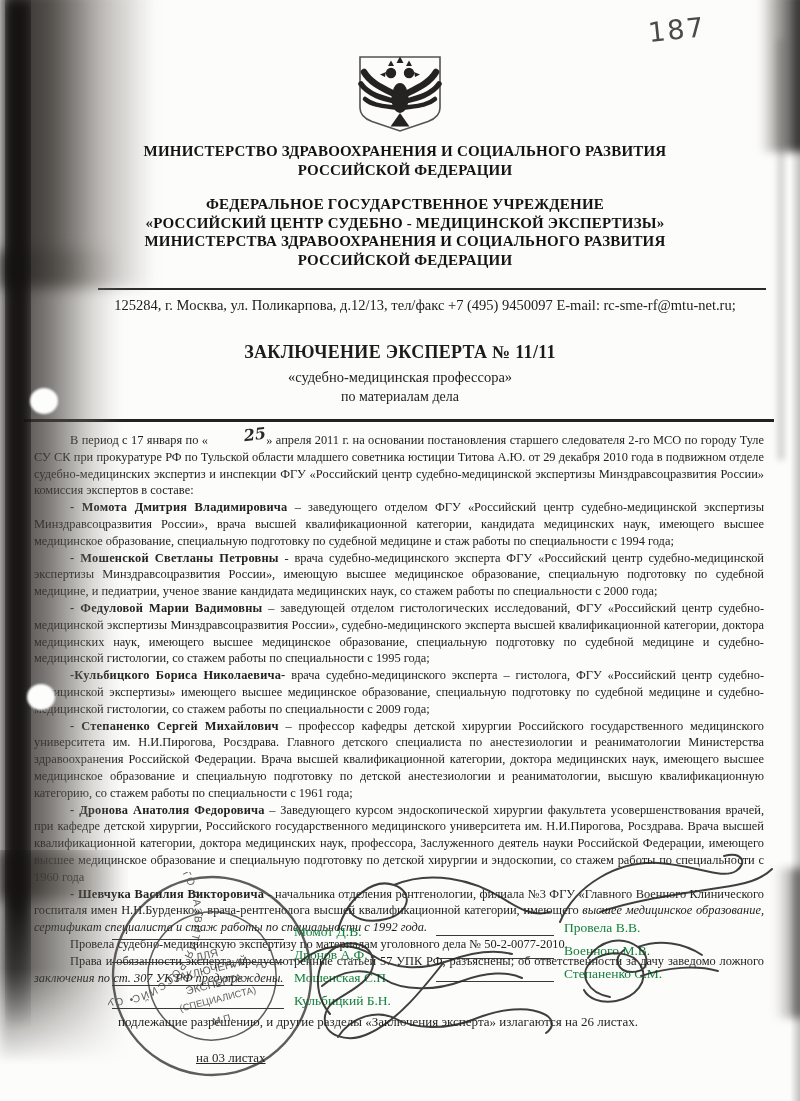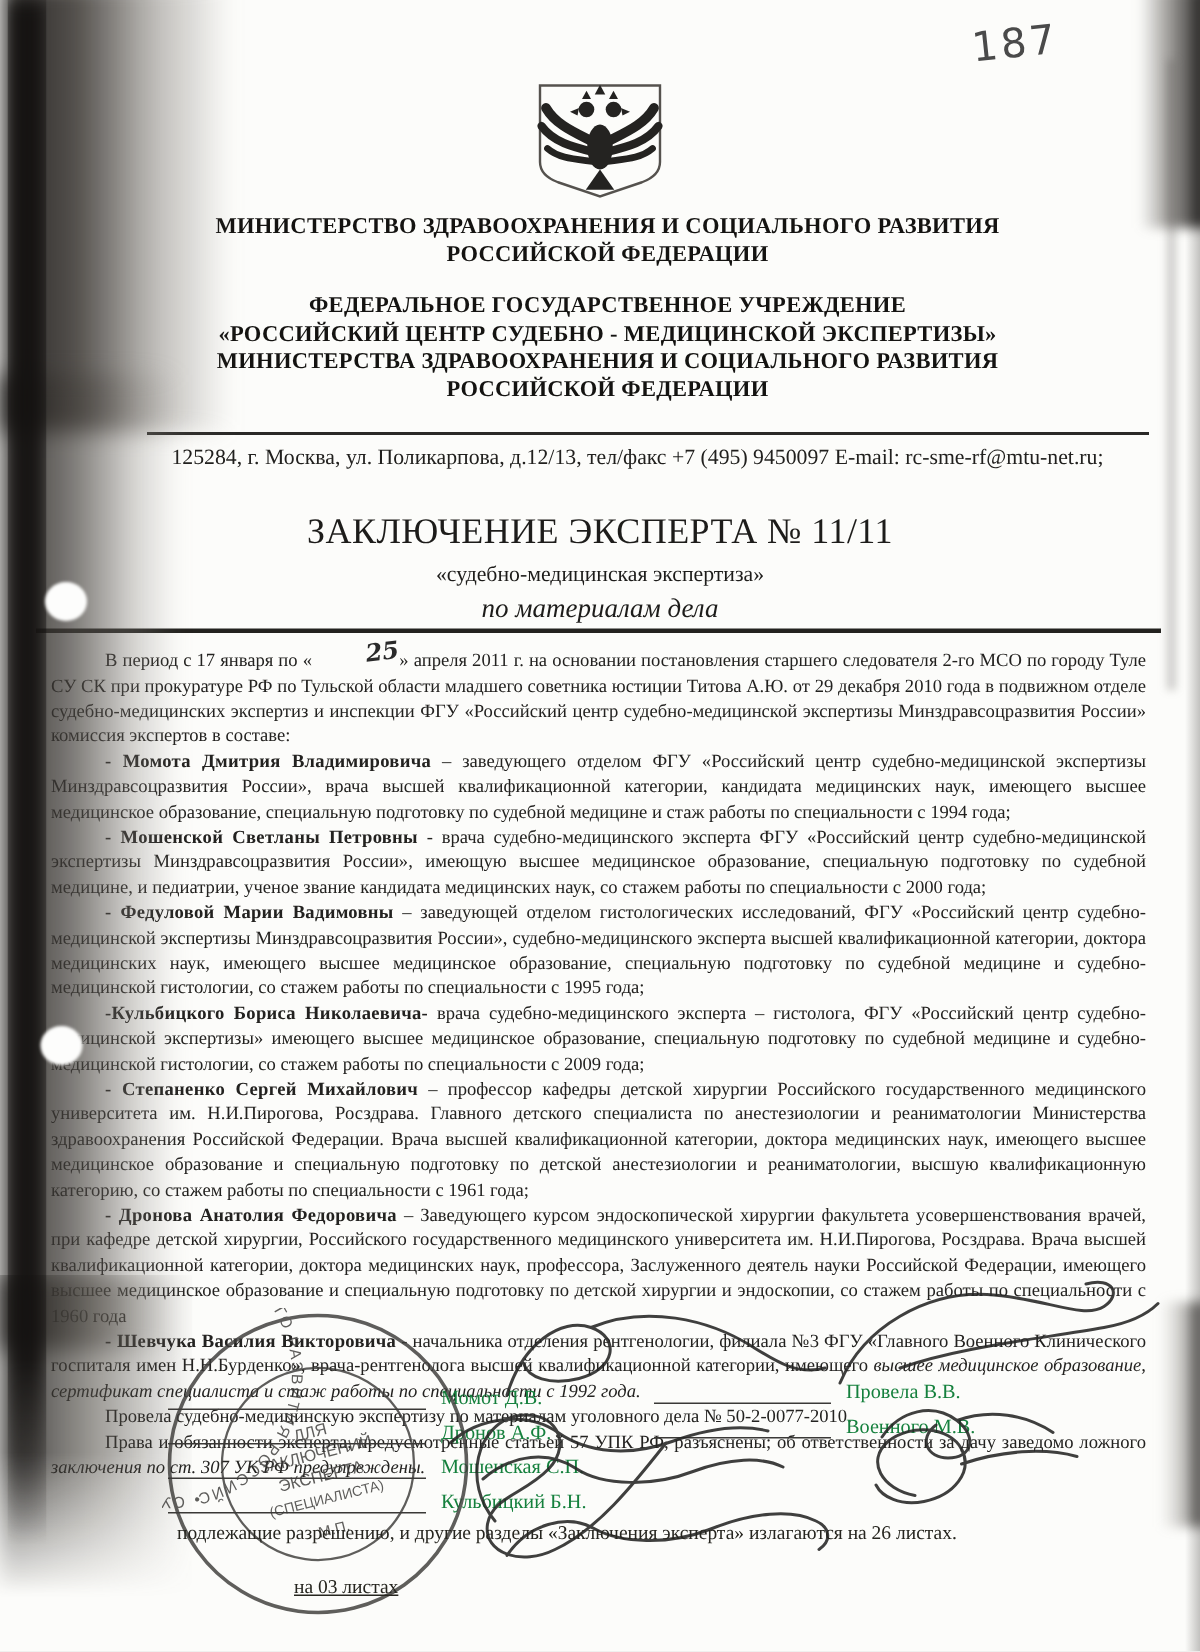--- a/index.html
+++ b/index.html
@@ -6,23 +6,23 @@
   .scan-page{position:relative;width:800px;height:1101px;background:#fcfcfa;overflow:hidden;
     font-family:"Liberation Serif",serif;color:#1d1c1a;}
   
   .emblem{position:absolute;left:352px;top:54px;width:96px;height:80px;}
   .hdr{position:absolute;left:40px;right:30px;top:142px;text-align:center;
     font-weight:bold;font-size:15px;line-height:18.5px;letter-spacing:.2px;color:#141311;}
   .hdr .gap{height:16px;}
   .rule1{position:absolute;left:98px;right:34px;top:288px;border-top:2px solid #2a2927;}
   .addr{position:absolute;left:90px;right:40px;top:296px;text-align:center;font-size:14.5px;line-height:18px;color:#21201e;}
   .title{position:absolute;left:60px;right:60px;top:342px;text-align:center;}
-  .title .t1{font-size:24px;font-weight:normal;letter-spacing:.3px;}
+  .title .t1{font-size:18px;font-weight:bold;letter-spacing:.3px;}
   .title .t2{font-size:14.5px;margin-top:6px;}
-  .title .t3{font-size:18px;margin-top:3px;font-style:italic;}
+  .title .t3{font-size:14px;margin-top:3px;}
   .rule2{position:absolute;left:24px;right:26px;top:419px;border-top:3px solid #23221f;}
   
   .body-text{position:absolute;left:34px;top:431px;width:730px;font-size:12.4px;line-height:16.8px;
     text-align:justify;color:#232220;}
   .body-text p{margin:0;text-indent:36px;}
   .body-text b{letter-spacing:.2px;}
   .hw{display:inline-block;font-family:"DejaVu Serif",serif;font-style:italic;font-weight:bold;
     font-size:16px;transform:rotate(-7deg);position:relative;top:-2px;color:#2a2a2a;}
   
   .sig-col{position:absolute;font-size:13.5px;color:#15803d;}
@@ -96,21 +96,21 @@
     <div>«РОССИЙСКИЙ ЦЕНТР СУДЕБНО - МЕДИЦИНСКОЙ ЭКСПЕРТИЗЫ»</div>
     <div>МИНИСТЕРСТВА ЗДРАВООХРАНЕНИЯ И СОЦИАЛЬНОГО РАЗВИТИЯ</div>
     <div>РОССИЙСКОЙ ФЕДЕРАЦИИ</div>
   </div>
 
   <div class="rule1"></div>
   <div class="addr">125284, г. Москва, ул. Поликарпова, д.12/13, тел/факс +7 (495) 9450097 E-mail: rc-sme-rf@mtu-net.ru;</div>
 
   <div class="title">
     <div class="t1">ЗАКЛЮЧЕНИЕ ЭКСПЕРТА № 11/11</div>
-    <div class="t2">«судебно-медицинская экспертиза»</div>
+    <div class="t2">«судебно-медицинская профессора»</div>
     <div class="t3">по материалам дела</div>
   </div>
 
   <div class="rule2"></div>
 
   <div class="body-text">
     <p><span>В период с 17 января по «</span><span class="hw">25</span><span>» апреля 2011 г. на основании постановления старшего следователя 2-го МСО по городу Туле СУ СК при прокуратуре РФ по Тульской области младшего советника юстиции Титова А.Ю. от 29 декабря 2010 года в подвижном отделе судебно-медицинских экспертиз и инспекции ФГУ «Российский центр судебно-медицинской экспертизы Минздравсоцразвития России» комиссия экспертов в составе:</span></p>
     <p><b>- Момота Дмитрия Владимировича</b><span> – заведующего отделом ФГУ «Российский центр судебно-медицинской экспертизы Минздравсоцразвития России», врача высшей квалификационной категории, кандидата медицинских наук, имеющего высшее медицинское образование, специальную подготовку по судебной медицине и стаж работы по специальности с 1994 года;</span></p>
     <p><b>- Мошенской Светланы Петровны</b><span> - врача судебно-медицинского эксперта ФГУ «Российский центр судебно-медицинской экспертизы Минздравсоцразвития России», имеющую высшее медицинское образование, специальную подготовку по судебной медицине, и педиатрии, ученое звание кандидата медицинских наук, со стажем работы по специальности с 2000 года;</span></p>
     <p><b>- Федуловой Марии Вадимовны</b><span> – заведующей отделом гистологических исследований, ФГУ «Российский центр судебно-медицинской экспертизы Минздравсоцразвития России», судебно-медицинского эксперта высшей квалификационной категории, доктора медицинских наук, имеющего высшее медицинское образование, специальную подготовку по судебной медицине и судебно-медицинской гистологии, со стажем работы по специальности с 1995 года;</span></p>
@@ -141,20 +141,24 @@
       </div>
   </div>
   <div class="sig-col sig-right">
     <div class="sig-row">
         <span class="sig-line"></span>
         <span>Провела В.В.</span>
       </div>
     <div class="sig-row">
         <span class="sig-line"></span>
         <span>Военного М.В.</span>
+      </div>
+    <div class="sig-row">
+        <span class="sig-line"></span>
+        <span>Степаненко С.М.</span>
       </div>
   </div>
 
   <svg class="ink" viewBox="0 0 800 1101">
     <g stroke="#262625" stroke-width="2" fill="none" stroke-linecap="round" opacity=".88">
       <path d="M338,930 C348,896 374,878 394,885 C414,892 410,913 386,919 C366,924 352,918 349,909 M394,885 C430,870 472,879 502,898 C518,908 532,917 550,912"></path>
       <path d="M330,1014 C308,988 318,950 344,944 C370,939 382,962 366,979 C350,996 328,998 325,1016 C322,1036 348,1044 370,1033 C398,1020 422,990 444,962"></path>
       <path d="M300,962 C320,944 352,941 372,955 C392,969 420,971 448,961 C470,953 492,949 512,954"></path>
       <path d="M322,986 C342,969 366,967 384,979 C402,991 436,991 462,981 C486,972 508,971 522,978"></path>
       <path d="M338,1037 C352,1016 378,1009 396,1019 C414,1029 446,1030 472,1020 C502,1008 528,1006 544,1014 C553,1018 555,1027 546,1033"></path>

